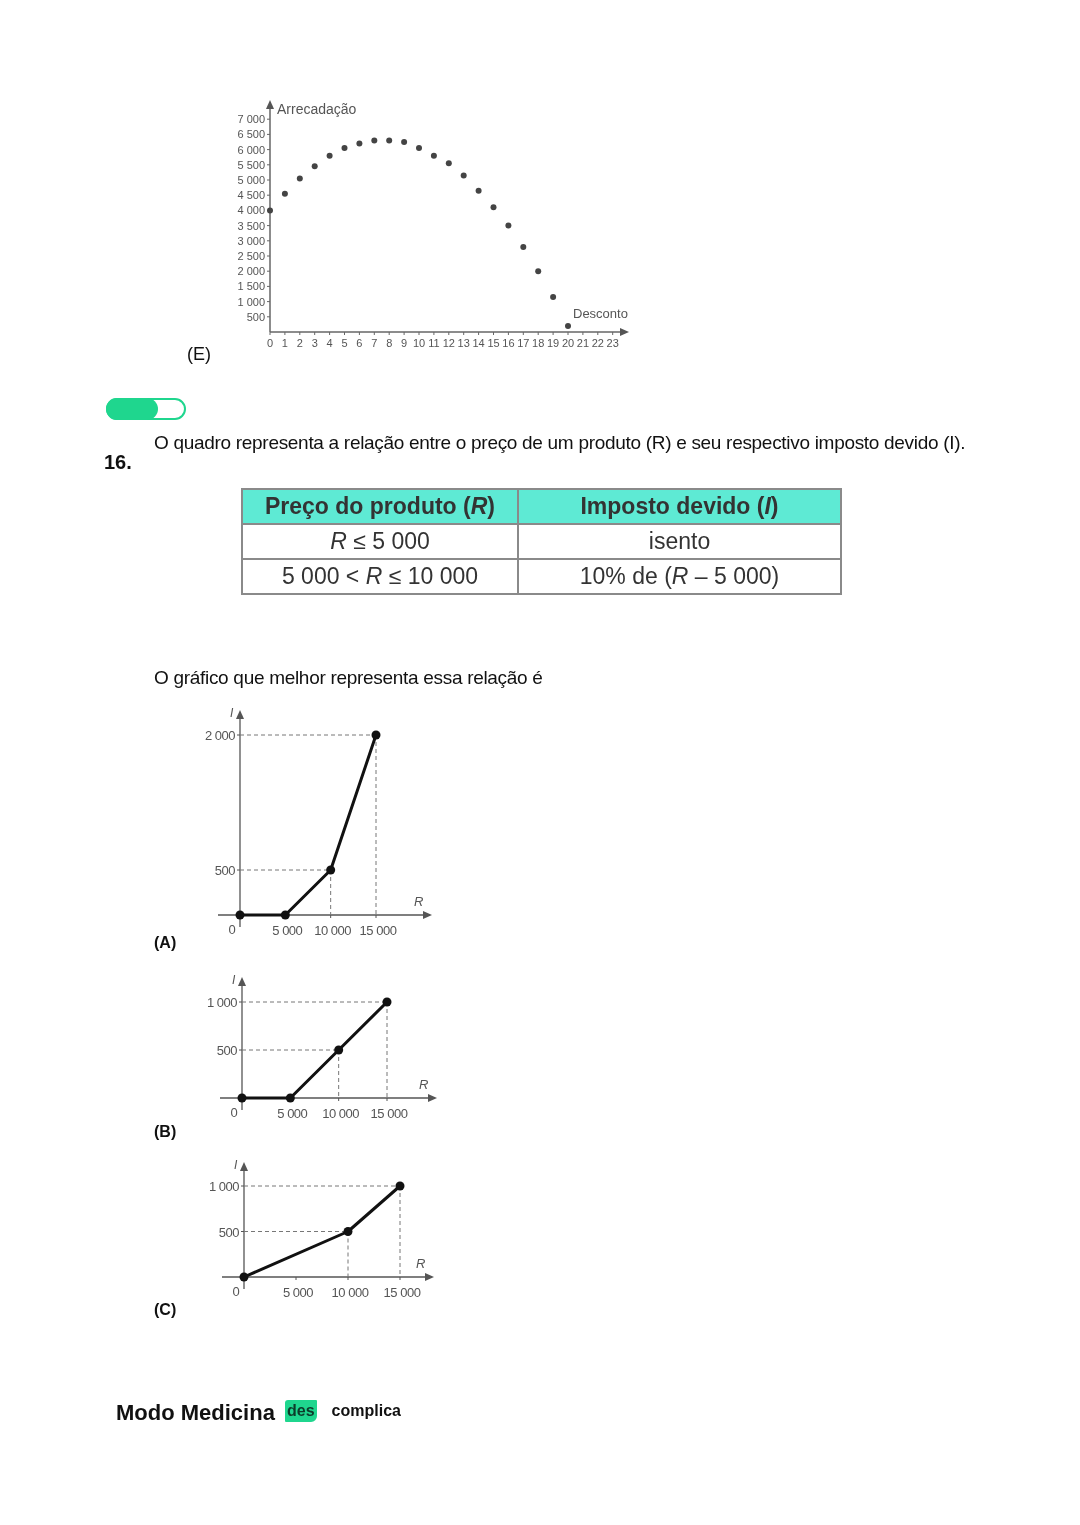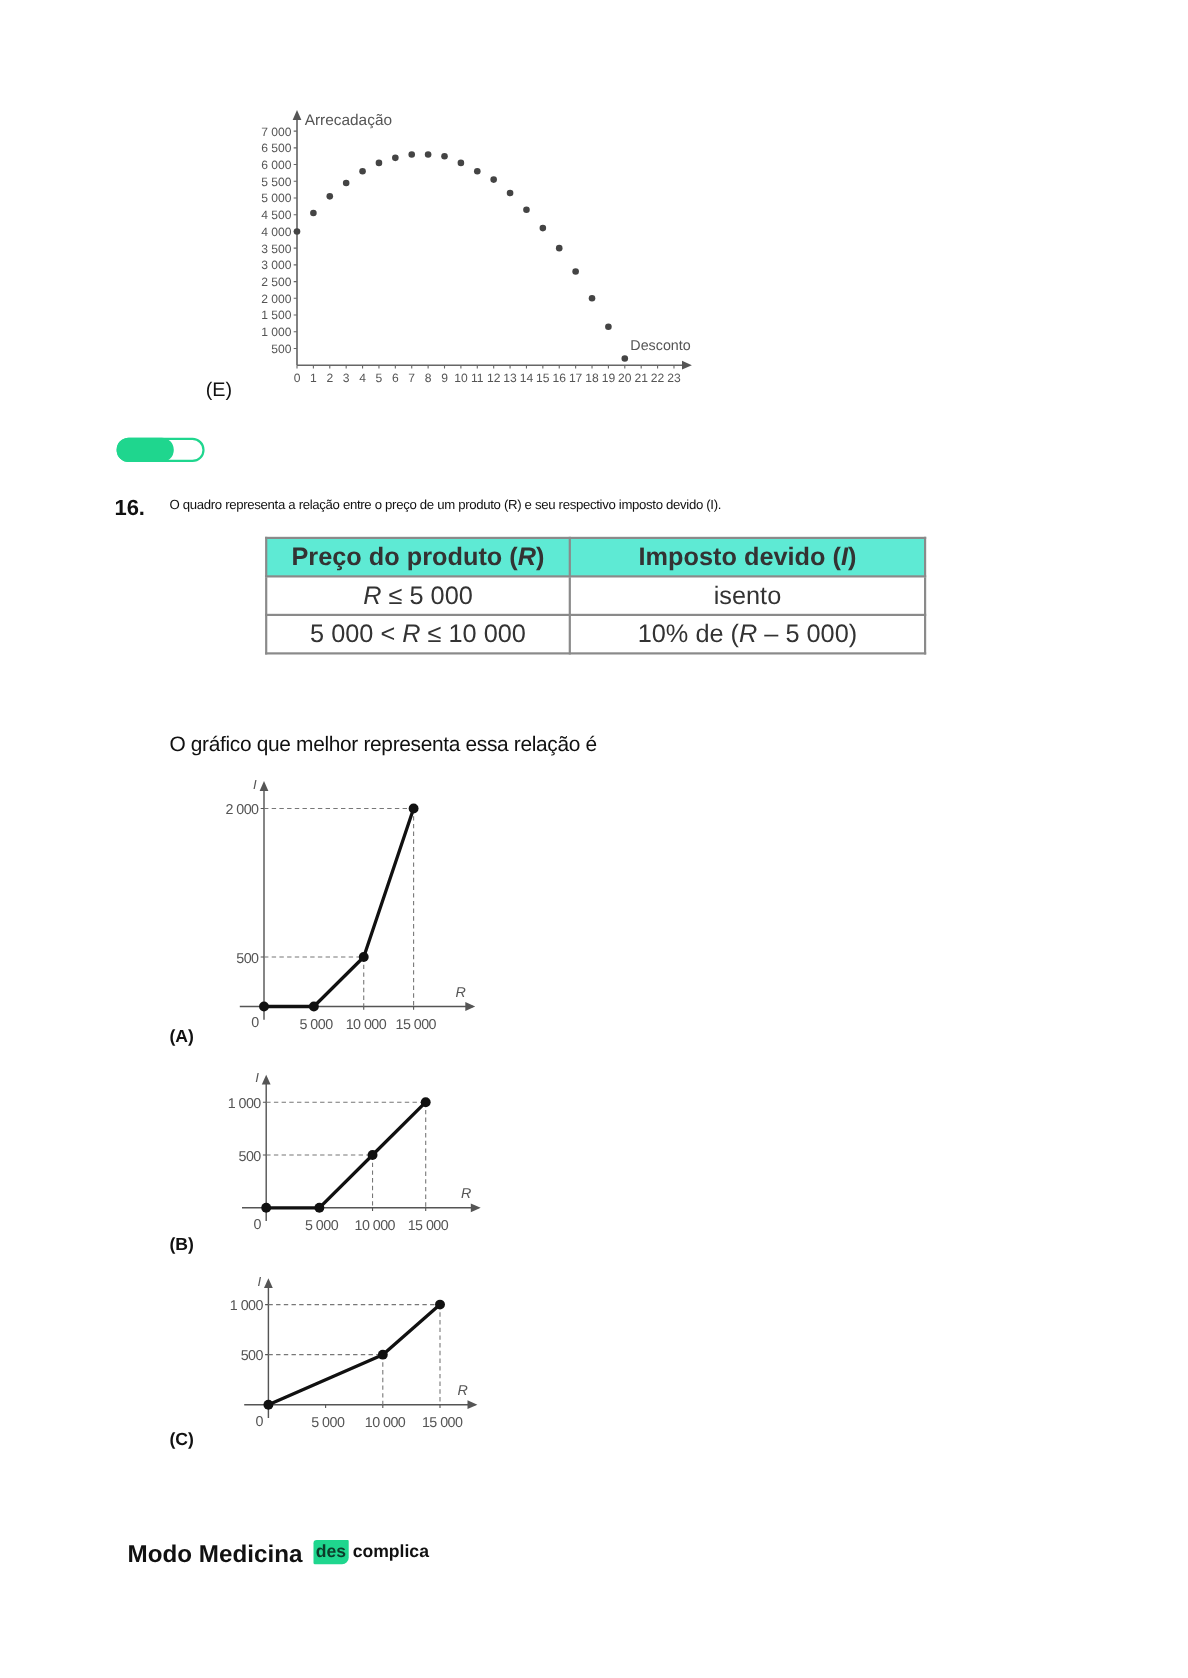--- a/index.html
+++ b/index.html
@@ -7,31 +7,31 @@
          font-family: "Liberation Sans", sans-serif; color: #111; }
   .abs { position: absolute; }
   .chart-svg text { font-family: "Liberation Sans", sans-serif; fill: #555; }
   .opt-label { font-size: 17px; color: #111; }
   .opt-label.bold { font-weight: bold; font-size: 16px; }
   .toggle { left: 106px; top: 398px; width: 80px; height: 22px; border: 2px solid #1fd68e;
             border-radius: 13px; box-sizing: border-box; background: #fff; }
   .toggle-fill { position: absolute; left: -2px; top: -2px; width: 52px; height: 22px;
                  background: #1fd68e; border-radius: 13px; }
   .q-number { left: 104px; top: 451px; font-size: 20px; font-weight: bold; }
-  .q-text { left: 154px; top: 452px; font-size: 12px; letter-spacing: -0.3px; }
+  .q-text { left: 154px; top: 432px; font-size: 19px; letter-spacing: -0.3px; }
   .sub-text { left: 154px; top: 667px; font-size: 19px; letter-spacing: -0.3px; }
   table.tax { left: 241px; top: 488px; border-collapse: collapse; font-size: 23px; color: #333; }
   table.tax th, table.tax td { border: 2px solid #8a8a8a; text-align: center; height: 33px; padding: 0 8px; }
   table.tax th { background: #5eead4; font-weight: bold; }
   table.tax th:first-child, table.tax td:first-child { width: 258px; }
   table.tax th:last-child, table.tax td:last-child { width: 305px; }
   .footer-brand { left: 116px; top: 1400px; font-size: 22px; font-weight: bold; }
   .logo { left: 285px; top: 1400px; font-size: 16px; font-weight: bold; display: flex; align-items: center; }
   .logo-badge { background: #1fd68e; padding: 2px 2px; border-radius: 3px 1px 6px 1px; color: #0d3b2a; }
-  .logo-rest { color: #111; margin-left: 4px; }
+  .logo-rest { color: #111; margin-left: 15px; }
 </style>
 </head>
 <body>
 
 <svg class="abs chart-svg" style="left:220px; top:95px;" width="420" height="260" viewBox="0 0 420 260">
 
   <line x1="50" y1="10" x2="50" y2="237" stroke="#666" stroke-width="1.5"></line>
   <polygon points="46,14 50,5 54,14" fill="#555"></polygon>
   <line x1="50" y1="237" x2="405" y2="237" stroke="#666" stroke-width="1.5"></line>
   <polygon points="400,233 409,237 400,241" fill="#555"></polygon>

